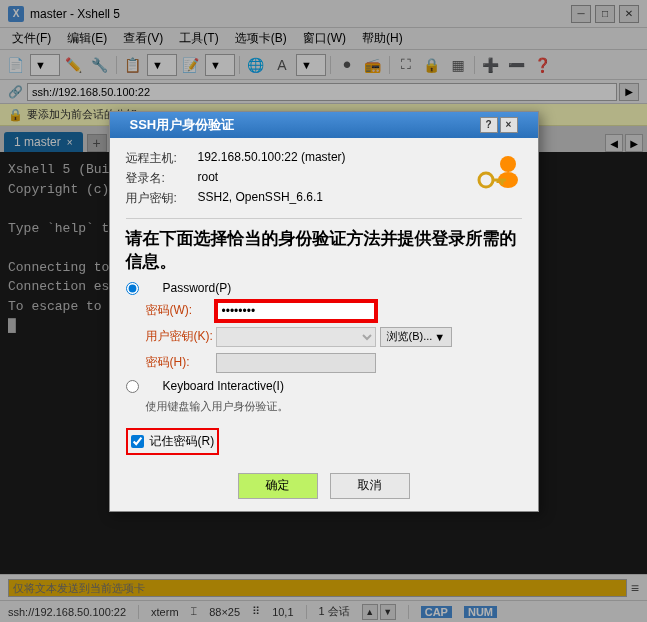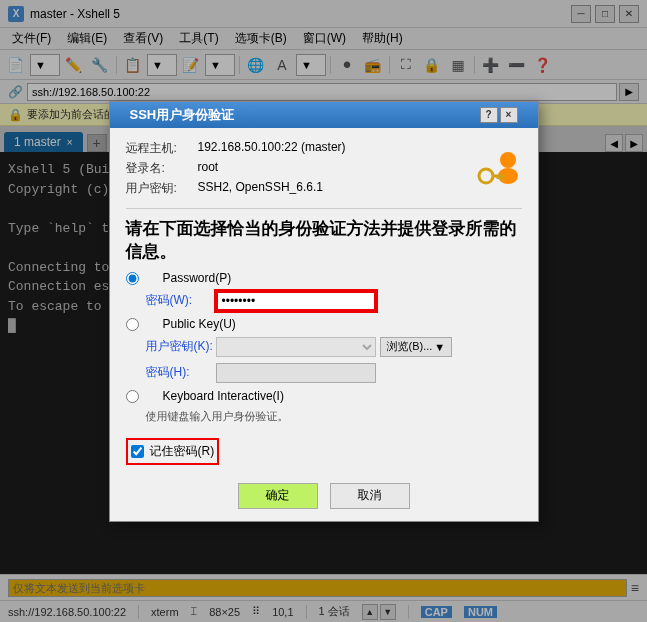--- a/index.html
+++ b/index.html
@@ -345,21 +345,21 @@
       align-items: center;
       justify-content: center;
       font-size: 10px;
       color: #333;
     }
 
     .dialog-body { padding: 12px 16px; }
 
     .dialog-info-row {
       display: flex;
-      align-items: center;
+      align-items: flex-start;
       margin-bottom: 4px;
     }
     .dialog-info-section {
       flex: 1;
     }
     .dialog-info-line {
       display: flex;
       margin-bottom: 3px;
       font-size: 12px;
     }
@@ -409,21 +409,21 @@
 
     .form-row {
       display: flex;
       align-items: center;
       margin-bottom: 6px;
       padding-left: 20px;
     }
     .form-label {
       width: 70px;
       font-size: 12px;
-      color: #1d4ed8;
+      color: #c2410c;
     }
     .form-input {
       flex: 1;
       height: 20px;
       border: 1px solid #aaa;
       background: white;
       font-size: 12px;
       padding: 0 4px;
       max-width: 160px;
     }
@@ -656,24 +656,20 @@
         <label class="radio-label">
           <input type="radio" class="radio-input" name="auth" checked="" style="">
           <span>Password(P)</span>
         </label>
 
         <div class="form-row">
           <span class="form-label">密码(W):</span>
           <input type="password" class="form-input highlighted" value="12345678" style="">
         </div>
 
-        <label class="radio-label" style="margin-top:6px;">
-          <input type="radio" class="radio-input" name="auth" style="">
-          <span>Public Key(U)</span>
-        </label>
 
         <div class="form-row">
           <span class="form-label">用户密钥(K):</span>
           <select class="form-input form-input-disabled" disabled="">
             <option></option>
           </select>
           <div class="form-browse-btn">
             <span>浏览(B)...</span>
             <span>▼</span>
           </div>

